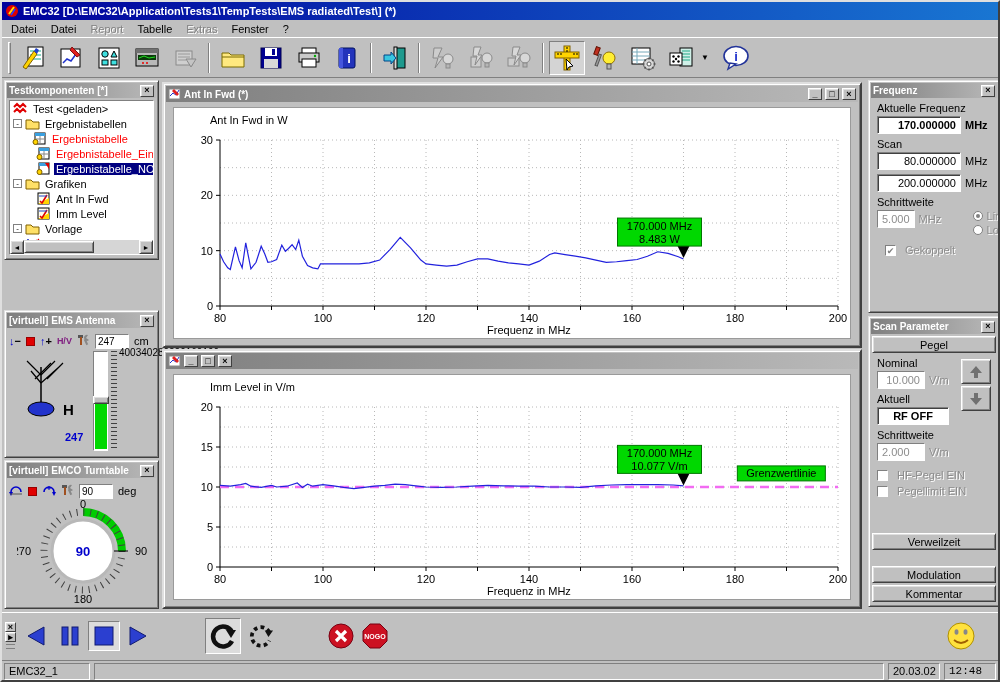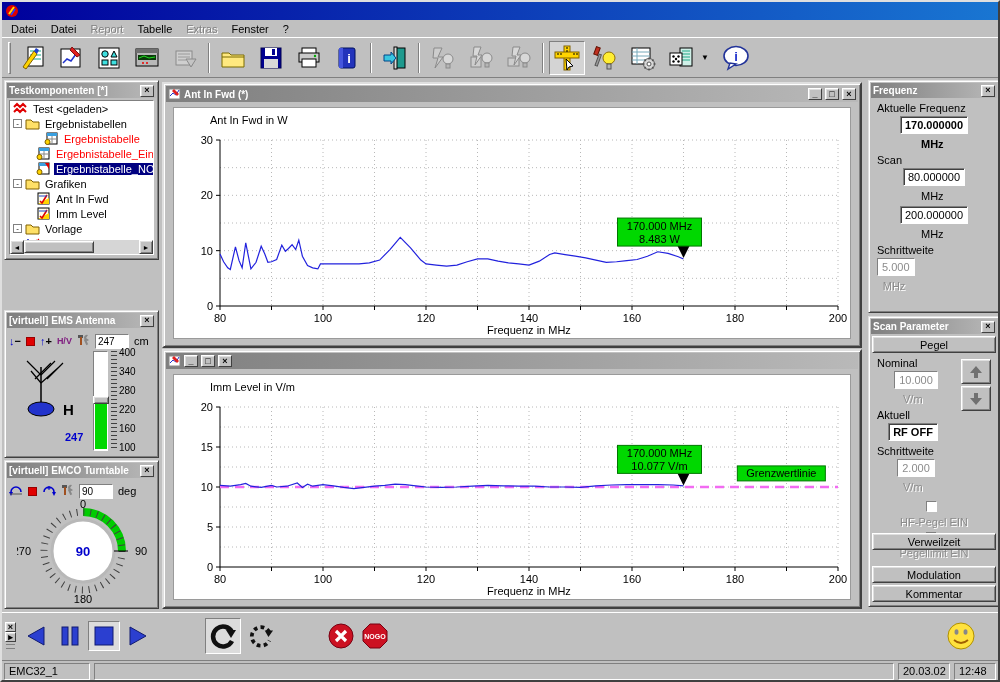--- a/index.html
+++ b/index.html
@@ -54,21 +54,21 @@
   .unit-input { width:34px; height:15px; background:#fff; border:1px solid; border-color:#808080 #fff #fff #808080; font-size:10px; padding:0 2px; }
 
   
   .mdi-window { position:absolute; background:#c0c0c0; border:2px solid; border-color:#dfdfdf #404040 #404040 #dfdfdf; box-shadow:inset 1px 1px 0 #fff, inset -1px -1px 0 #808080; }
   .mdi-title { height:16px; margin:2px; background:linear-gradient(90deg,#7f7f7f,#b9b9b9); display:flex; align-items:center; padding:0 2px; gap:3px; }
   .mdi-title .ttext { flex:1; color:#fff; font-weight:bold; font-size:10px; }
   .chart-area { position:absolute; left:9px; top:23px; background:#fff; border:1px solid #9a9a9a; }
 
   
   .rp-label { margin:4px 0 2px 8px; }
-  .rp-row { display:flex; align-items:center; margin:0 8px 4px 8px; gap:4px;flex-direction:column; }
+  .rp-row { display:flex; align-items:center; margin:0 8px 4px 8px; gap:4px; }
   .rp-field { flex:1; height:18px; background:#fff; border:1px solid; border-color:#808080 #fff #fff #808080; box-shadow:inset 1px 1px 0 #404040;
               text-align:right; padding:2px 4px; font-size:11px; }
   .rp-field.dis { color:#8c8c8c; box-shadow:none; }
   .rp-unit { width:26px; }
   .dis-t { color:#8c8c8c; text-shadow:1px 1px 0 #fff; }
   .radio { width:10px; height:10px; border-radius:50%; border:1px solid #808080; background:#fff; position:relative; margin-right:4px; }
   .radio.on::after { content:""; position:absolute; left:2px; top:2px; width:4px; height:4px; border-radius:50%; background:#808080; }
   .checkbox { width:11px; height:11px; background:#fff; border:1px solid; border-color:#808080 #fff #fff #808080; font-size:9px; line-height:10px; text-align:center; color:#808080; margin-right:5px; flex:none; }
   .btn { background:#c0c0c0; border:1px solid; border-color:#fff #404040 #404040 #fff; box-shadow:inset 1px 1px 0 #dfdfdf, inset -1px -1px 0 #808080;
          text-align:center; font-size:11px; display:flex; align-items:center; justify-content:center; }
@@ -85,20 +85,21 @@
 </style>
 </head>
 <body>
 
 <div class="abs titlebar">
   <svg width="14" height="14" viewBox="0 0 14 14">
       <circle cx="7" cy="7" r="6" fill="#dd0000"></circle>
       <path d="M4,10 L9,3" stroke="#ffe000" stroke-width="2"></path>
       <path d="M6,11 L10,5" stroke="#2244ff" stroke-width="1.6"></path>
     </svg>
+  <span class="ttext">EMC32 [D:\EMC32\Application\Tests1\TempTests\EMS radiated\Test\] (*)</span>
 </div>
 
 <div class="abs menubar">
   <span class="menu-item">Datei</span>
   <span class="menu-item">Datei</span>
   <span class="menu-item disabled">Report</span>
   <span class="menu-item">Tabelle</span>
   <span class="menu-item disabled">Extras</span>
   <span class="menu-item">Fenster</span>
   <span class="menu-item">?</span>
@@ -270,21 +271,21 @@
           </svg></span>
       <span class="tlabel">Test &lt;geladen&gt;</span>
     </div>
     <div class="trow" style="padding-left:3px">
       <span class="texp">-</span>
       <span class="ticon"><svg width="15" height="13" viewBox="0 0 15 13">
             <path d="M1,3 h5 l2,2 h6 v7 h-13 z" fill="#ffe066" stroke="#806000"></path>
           </svg></span>
       <span class="tlabel">Ergebnistabellen</span>
     </div>
-    <div class="trow" style="padding-left:34px">
+    <div class="trow" style="padding-left:22px">
       <span class="ticon"><svg width="15" height="13" viewBox="0 0 15 13">
             <rect x="3" y="1" width="10" height="11" fill="#fff" stroke="#000"></rect>
             <rect x="3" y="1" width="10" height="3" fill="#3aa0e0"></rect>
             <path d="M3,7h10M8,4v8" stroke="#888"></path>
             <circle cx="3.5" cy="10" r="2.5" fill="#ffd400" stroke="#806000"></circle>
           </svg></span>
       <span class="tlabel red">Ergebnistabelle</span>
     </div>
     <div class="trow" style="padding-left:26px">
       <span class="ticon"><svg width="15" height="13" viewBox="0 0 15 13">
@@ -381,21 +382,21 @@
     </svg>
   </div>
   <span class="abs" style="left:60px; top:120px; color:#0000cc; font-weight:bold;">247</span>
   <div class="abs" style="left:88px; top:40px; width:16px; height:100px;">
     <div class="abs sunken-flat" style="left:0; top:0; width:15px; height:100px; background:#fff;">
       <div class="abs" style="left:1px; bottom:1px; width:12px; height:48px; background:#00d800;"></div>
       <div class="abs raised" style="left:-1px; top:44px; width:16px; height:8px;"></div>
     </div>
   </div>
   <div class="abs" style="left:106px; top:40px; width:6px; height:100px; background:repeating-linear-gradient(to bottom,#404040 0 1px,transparent 1px 4px);"></div>
-  <div class="abs" style="left:114px; top:36px; width:36px; height:106px; display:flex; flex-direction:column; justify-content:space-between; font-size:10px;">
+  <div class="abs" style="left:114px; top:36px; width:36px; height:106px; display:flex; flex-direction:row; justify-content:space-between; font-size:10px;">
     <span>400</span>
     <span>340</span>
     <span>280</span>
     <span>220</span>
     <span>160</span>
     <span>100</span>
   </div>
 </div>
 
 <div class="abs panel" style="left:2px; top:458px; width:155px; height:149px;">
@@ -737,14 +738,14 @@
       <ellipse cx="10.5" cy="11" rx="2" ry="2.8" fill="#888"></ellipse>
       <ellipse cx="19.5" cy="11" rx="2" ry="2.8" fill="#888"></ellipse>
       <path d="M8,19 Q15,25 22,19" stroke="#a06000" stroke-width="1.8" fill="none"></path>
     </svg>
 </div>
 
 <div class="abs statusbar">
   <div class="sb-box" style="width:86px;">EMC32_1</div>
   <div class="sb-box" style="flex:1;"></div>
   <div class="sb-box" style="width:52px;">20.03.02</div>
-  <div class="sb-box" style="width:42px;">12:48</div>
+  <div class="sb-box" style="width:52px;font-family:Liberation Mono, monospace;">12:48</div>
 </div>
 
 </body></html>

